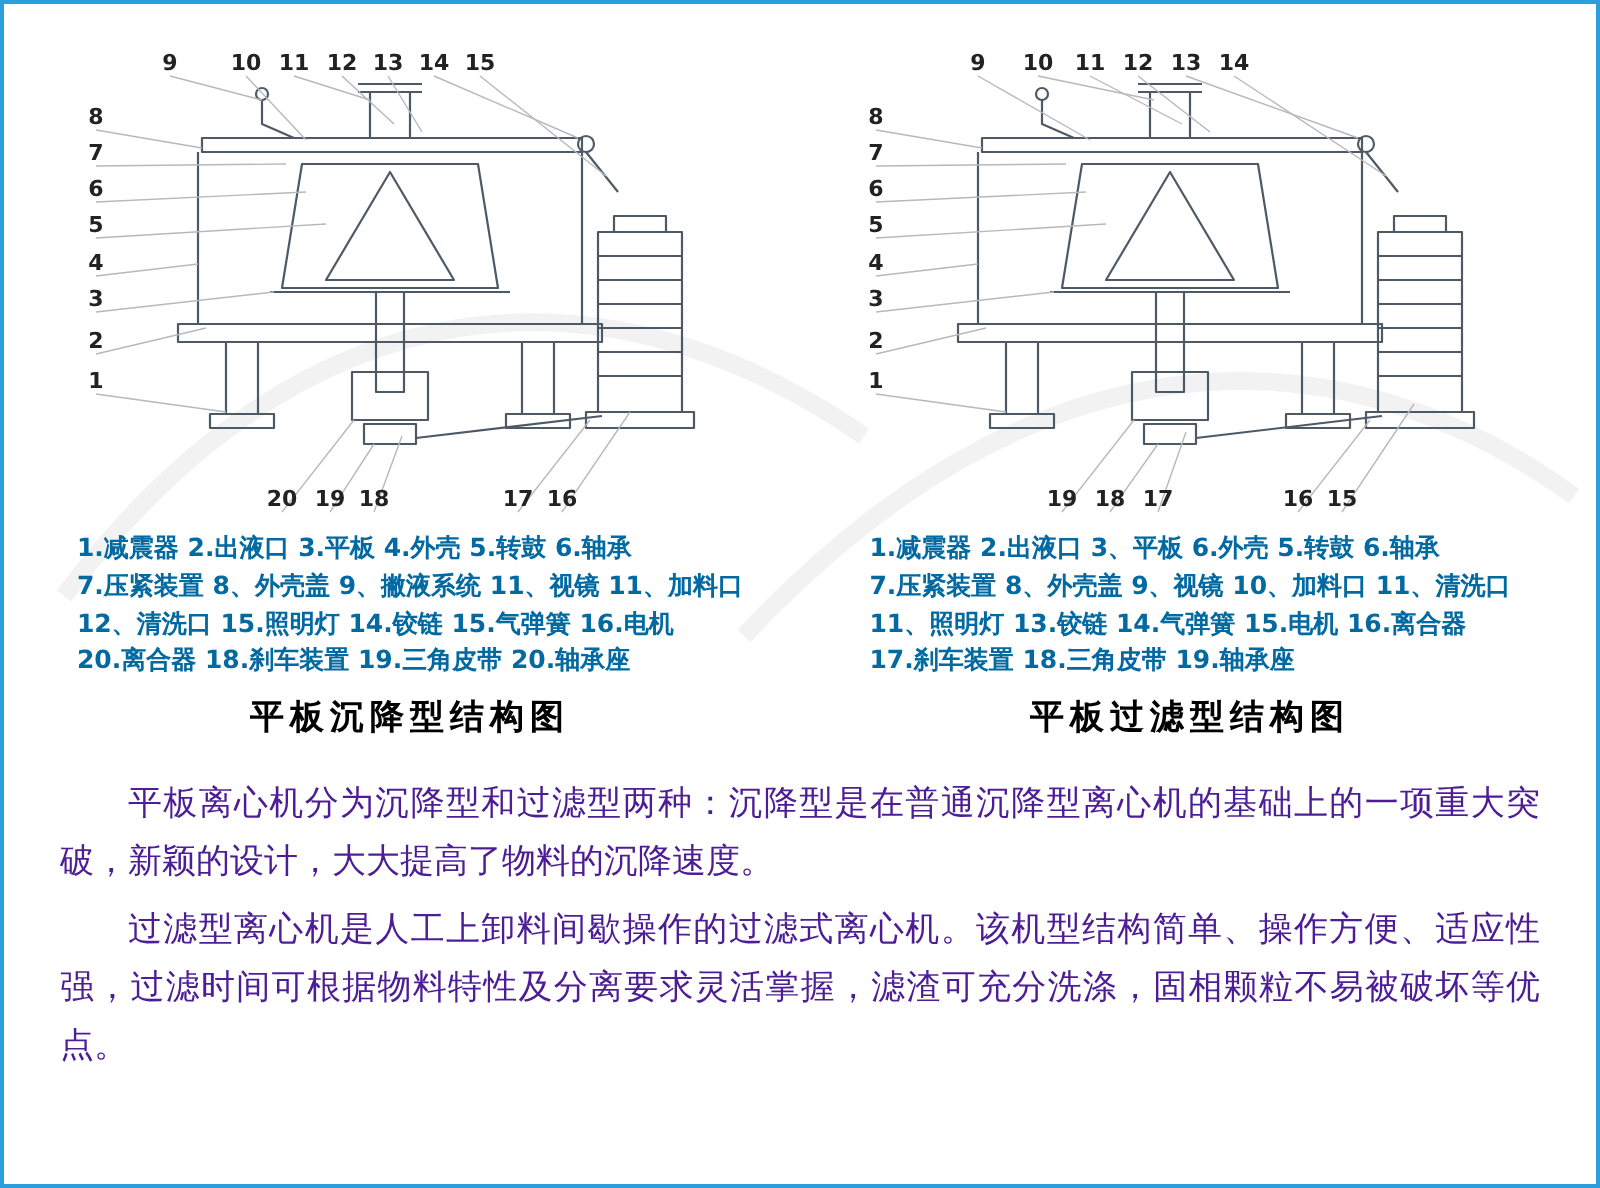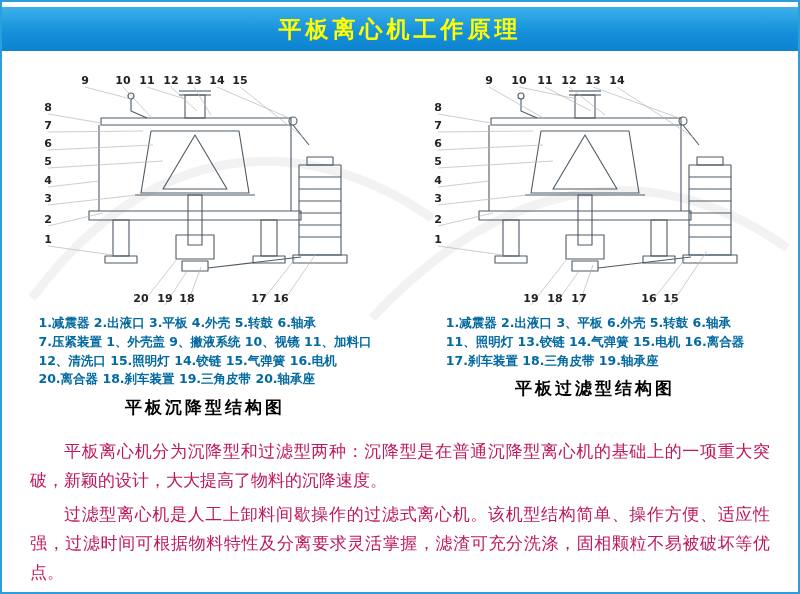--- a/index.html
+++ b/index.html
@@ -28,32 +28,29 @@
   .leader{stroke:#b8b8b8;stroke-width:0.7;}
   .parts{
     margin-top:3px;font-size:12.5px;font-weight:600;color:#0369a1;line-height:1.5;
     text-align:left;white-space:nowrap;
   }
   figcaption{
     margin-top:7px;font-size:17px;font-weight:700;color:#000000;letter-spacing:3px;text-align:right;
   }
   .desc{
     position:relative;z-index:1;margin:18px 28px 0 28px;font-size:17px;line-height:1.7;
-    text-align:justify;color:#be185d;
+    text-align:justify;color:#4c1d95;
   }
   .desc p{margin:0 0 5px 0;text-indent:2em;}
 </style>
 </head>
 <body>
 
 <div class="page">
 
-  <header class="titlebar">
-    <h1>平板离心机工作原理</h1>
-  </header>
 
   <svg class="deco" width="800" height="300" viewBox="0 0 800 300" aria-hidden="true">
     <path d="M30,230 C150,70 300,60 430,150"></path>
     <path d="M370,250 C510,100 660,90 785,180"></path>
   </svg>
 
   <main class="diagrams">
 
     <figure>
       <svg class="machine-svg" viewBox="0 0 340 240">
@@ -142,21 +139,21 @@
           <text x="130" y="231" class="callout">19</text>
           <line x1="152" y1="234" x2="166" y2="196" class="leader"></line>
           <text x="152" y="231" class="callout">18</text>
           <line x1="224" y1="234" x2="260" y2="188" class="leader"></line>
           <text x="224" y="231" class="callout">17</text>
           <line x1="246" y1="234" x2="280" y2="184" class="leader"></line>
           <text x="246" y="231" class="callout">16</text>
         </svg>
       <div class="parts">
         <div>1.减震器 2.出液口 3.平板 4.外壳 5.转鼓 6.轴承</div>
-        <div>7.压紧装置 1、外壳盖 9、撇液系统 10、视镜 11、加料口</div>
+        <div>7.压紧装置 8、外壳盖 9、撇液系统 11、视镜 11、加料口</div>
         <div>12、清洗口 15.照明灯 14.铰链 15.气弹簧 16.电机</div>
         <div>20.离合器 18.刹车装置 19.三角皮带 20.轴承座</div>
       </div>
       <figcaption>平板沉降型结构图</figcaption>
     </figure>
 
     <figure>
       <svg class="machine-svg" viewBox="0 0 340 240">
         <use href="#machine-def"></use>
       <line x1="64" y1="16" x2="120" y2="48" class="leader"></line>
@@ -193,20 +190,21 @@
           <text x="130" y="231" class="callout">18</text>
           <line x1="154" y1="234" x2="168" y2="194" class="leader"></line>
           <text x="154" y="231" class="callout">17</text>
           <line x1="224" y1="234" x2="260" y2="188" class="leader"></line>
           <text x="224" y="231" class="callout">16</text>
           <line x1="246" y1="234" x2="282" y2="180" class="leader"></line>
           <text x="246" y="231" class="callout">15</text>
         </svg>
       <div class="parts">
         <div>1.减震器 2.出液口 3、平板 6.外壳 5.转鼓 6.轴承</div>
+        <div>7.压紧装置 8、外壳盖 9、视镜 10、加料口 11、清洗口</div>
         <div>11、照明灯 13.铰链 14.气弹簧 15.电机 16.离合器</div>
         <div>17.刹车装置 18.三角皮带 19.轴承座</div>
       </div>
       <figcaption>平板过滤型结构图</figcaption>
     </figure>
 
   </main>
 
   <section class="desc">
     <p>平板离心机分为沉降型和过滤型两种：沉降型是在普通沉降型离心机的基础上的一项重大突破，新颖的设计，大大提高了物料的沉降速度。</p>

